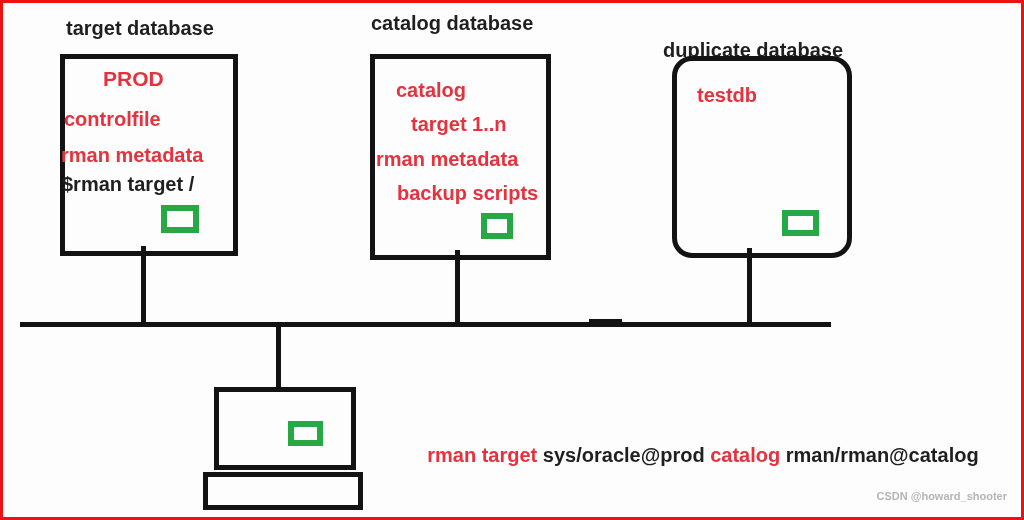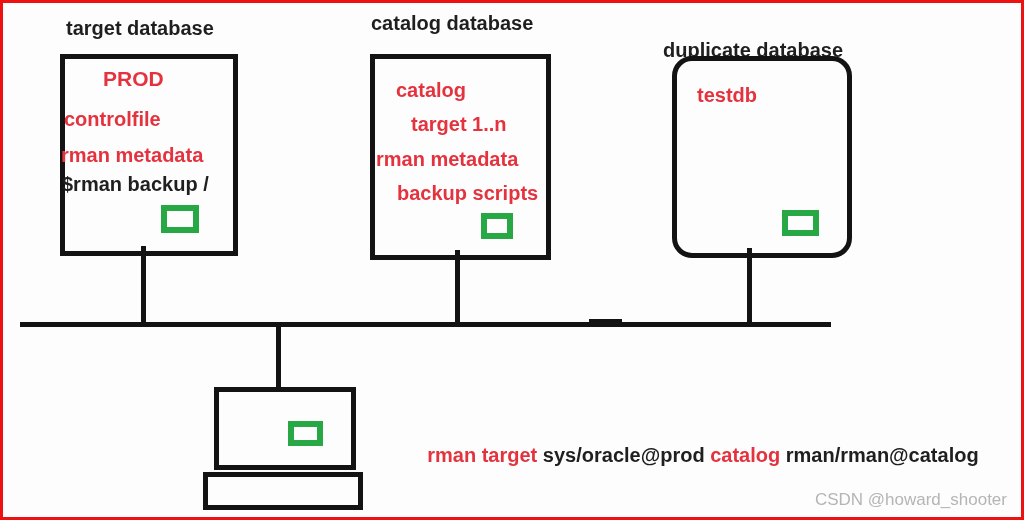--- a/index.html
+++ b/index.html
@@ -71,39 +71,39 @@
   .keyboard{
     position:absolute;left:200px;top:469px;width:150px;height:28px;
     border:5px solid var(--line-black,#131313);
   }
   .command{
     position:absolute;left:402px;top:418px;
     font-size:20px;font-weight:600;white-space:pre;
   }
   .watermark{
     position:absolute;right:14px;top:487px;
-    font-size:17px;font-weight:400;
+    font-size:11px;font-weight:700;
     color:var(--watermark-gray,#b5b5b5);
     white-space:nowrap;
   }
 </style>
 </head>
 <body>
 
 <div class="canvas">
 
   <div class="node-title t1">target database</div>
   <div class="node-title t2">catalog database</div>
   <div class="node-title t3">duplicate database</div>
 
   <div class="db-box box1">
     <div class="line red l-prod">PROD</div>
     <div class="line red l-controlfile">controlfile</div>
     <div class="line red l-rmanmeta1">rman metadata</div>
-    <div class="line blk l-rmantarget">$rman backup /</div>
+    <div class="line blk l-rmantarget">$rman target /</div>
     <div class="green-rect g1"></div>
   </div>
 
   <div class="db-box box2">
     <div class="line red l-catalog">catalog</div>
     <div class="line red l-target1n">target 1..n</div>
     <div class="line red l-rmanmeta2">rman metadata</div>
     <div class="line red l-backup">backup scripts</div>
     <div class="green-rect g2"></div>
   </div>

